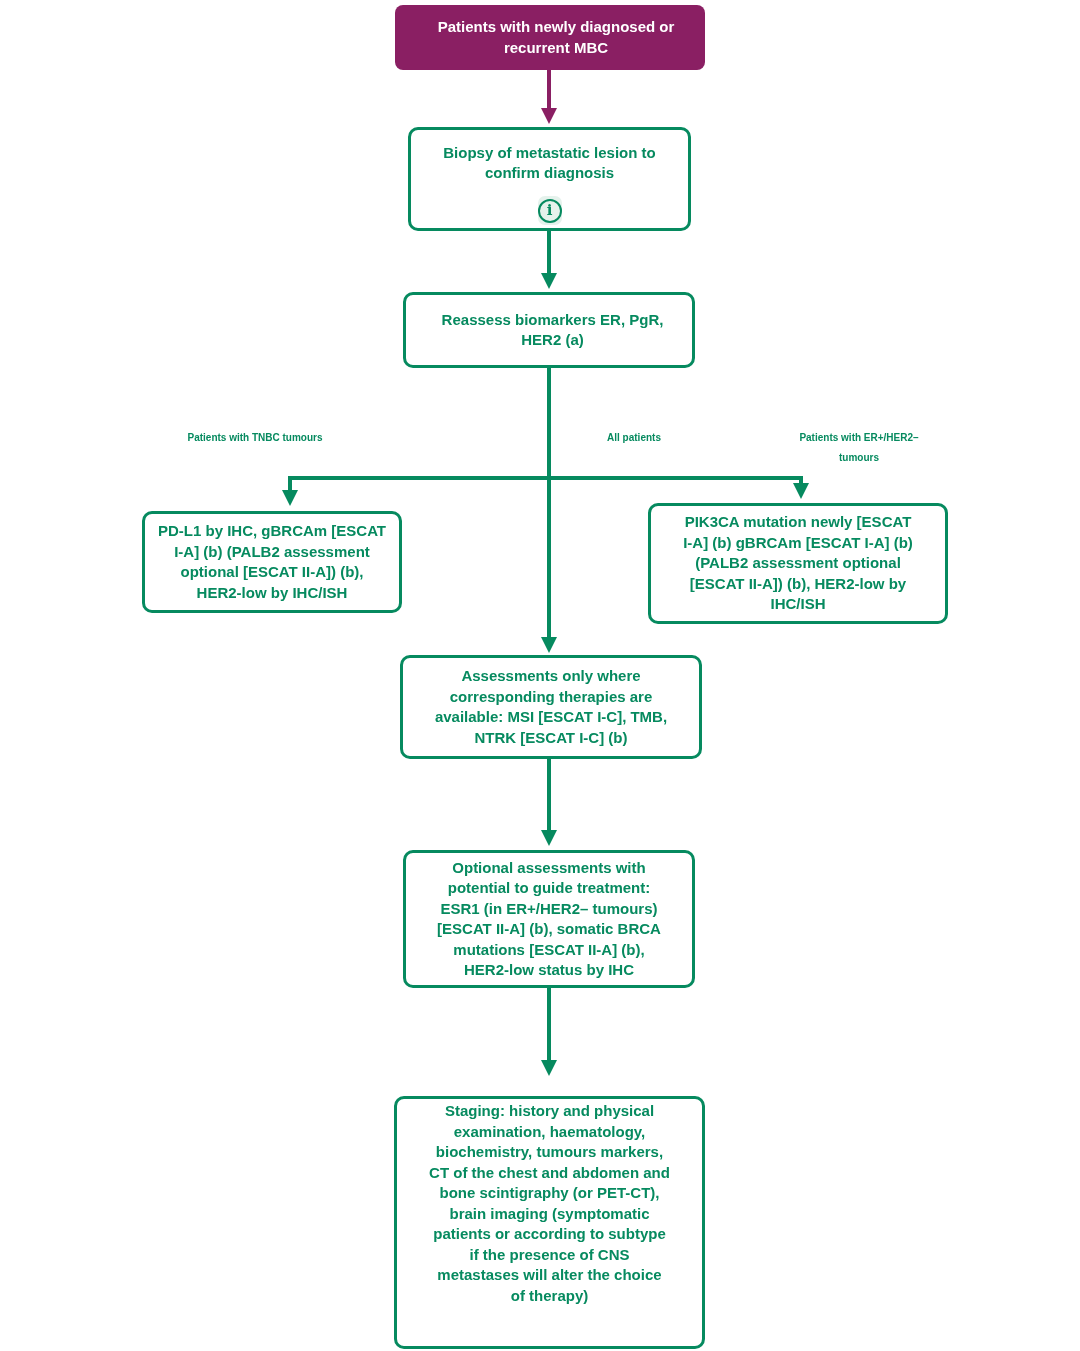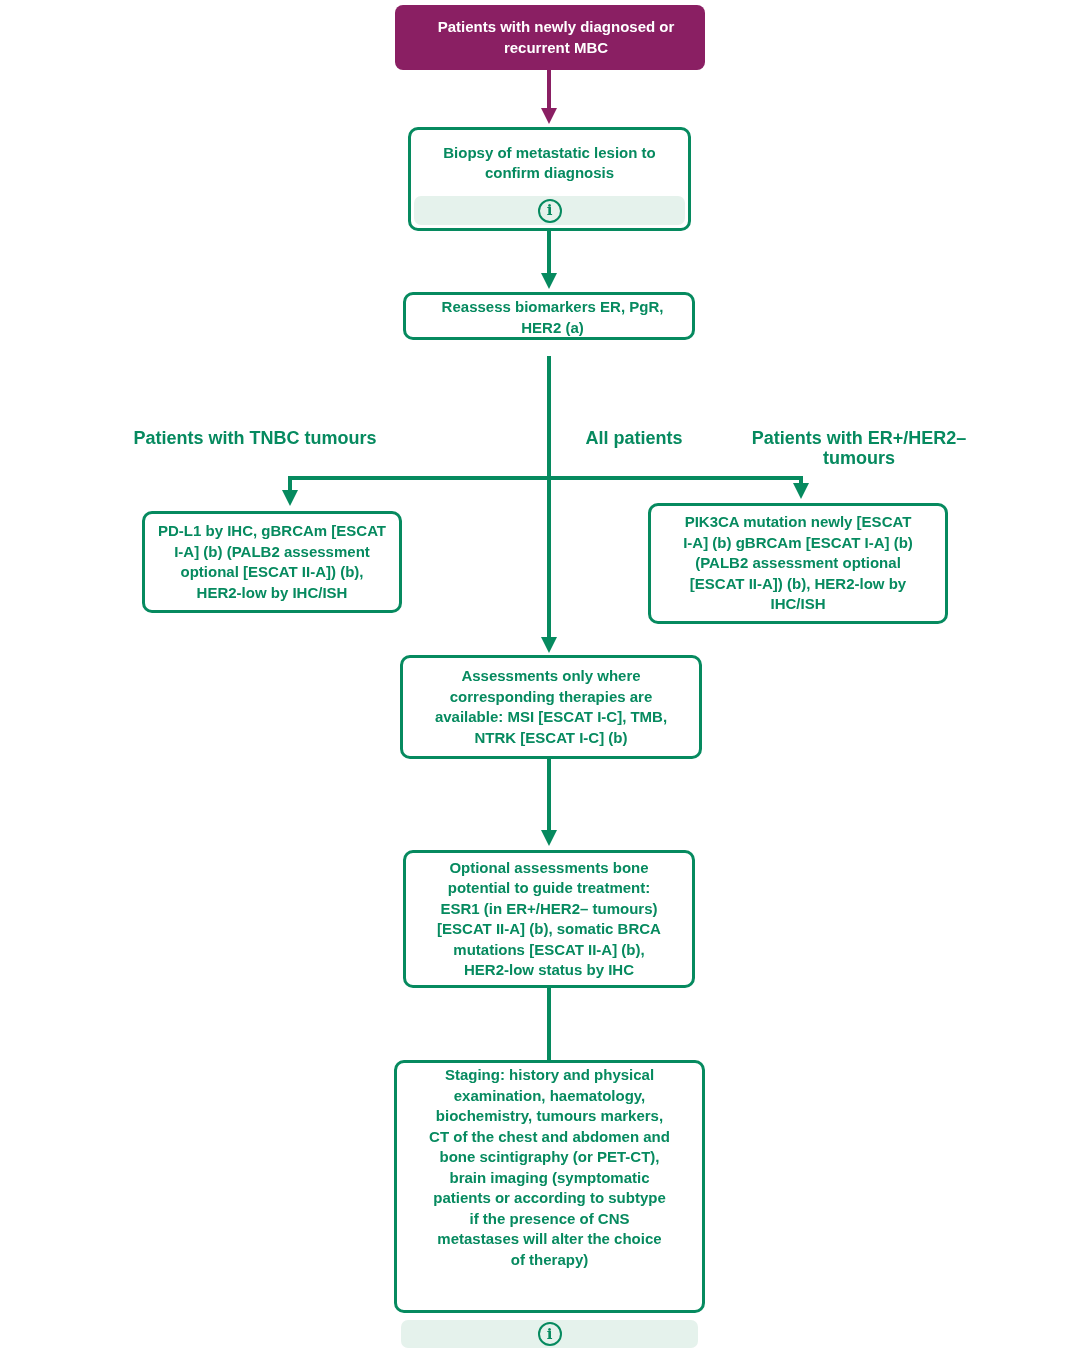--- a/index.html
+++ b/index.html
@@ -59,21 +59,21 @@
     color:var(--green);
     display:flex;align-items:center;justify-content:center;
     font-family:"DejaVu Serif","Liberation Serif",serif;
     font-size:15px;font-weight:bold;line-height:1;
     cursor:pointer;
     background:transparent;
   }
   .branch-label{
     position:absolute;z-index:1;
     color:var(--green);
-    font-weight:bold;font-size:18px;line-height:20px;
+    font-weight:bold;font-size:10px;line-height:20px;
     text-align:center;
     white-space:pre-line;
   }
 </style>
 </head>
 <body>
 
 <div class="canvas">
 
   <svg class="connectors" width="1080" height="1351">
@@ -93,29 +93,29 @@
     <line class="line-green" x1="801" y1="476" x2="801" y2="483" marker-end="url(#ahg)"></line>
     <line class="line-green" x1="549" y1="759" x2="549" y2="830" marker-end="url(#ahg)"></line>
     <line class="line-green" x1="549" y1="988" x2="549" y2="1060" marker-end="url(#ahg)"></line>
   </svg>
 
   <div class="node start" style="left:395px;top:5px;width:310px;height:65px;padding-left:12px;">
     <div class="txt">Patients with newly diagnosed or
 recurrent MBC</div>
   </div>
 
-  <div class="node" style="left:408px;top:127px;width:283px;height:104px;">
+  <div class="node" style="left:408px;top:127px;width:283px;height:104px;align-items:center;">
     <div class="txt">Biopsy of metastatic lesion to
 confirm diagnosis</div>
     <div class="node-footer">
       <span class="info-circle">i</span>
     </div>
   </div>
 
-  <div class="node" style="left:403px;top:292px;width:292px;height:48px;padding-left:7px;">
+  <div class="node" style="left:403px;top:292px;width:292px;height:76px;padding-left:7px;">
     <div class="txt">Reassess biomarkers ER, PgR,
 HER2 (a)</div>
   </div>
 
   <div class="branch-label" style="left:110px;top:428px;width:290px;">Patients with TNBC tumours</div>
 
   <div class="branch-label" style="left:574px;top:428px;width:120px;">All patients</div>
 
   <div class="branch-label" style="left:745px;top:428px;width:228px;">Patients with ER+/HER2–
 tumours</div>
@@ -136,29 +136,29 @@
   </div>
 
   <div class="node" style="left:400px;top:655px;width:302px;height:104px;">
     <div class="txt">Assessments only where
 corresponding therapies are
 available: MSI [ESCAT I-C], TMB,
 NTRK [ESCAT I-C] (b)</div>
   </div>
 
   <div class="node" style="left:403px;top:850px;width:292px;height:138px;">
-    <div class="txt">Optional assessments bone
+    <div class="txt">Optional assessments with
 potential to guide treatment:
 ESR1 (in ER+/HER2– tumours)
 [ESCAT II-A] (b), somatic BRCA
 mutations [ESCAT II-A] (b),
 HER2-low status by IHC</div>
   </div>
 
-  <div class="node" style="left:394px;top:1060px;width:311px;height:253px;gap:48px;">
+  <div class="node" style="left:394px;top:1096px;width:311px;height:253px;gap:48px;">
     <div class="txt">Staging: history and physical
 examination, haematology,
 biochemistry, tumours markers,
 CT of the chest and abdomen and
 bone scintigraphy (or PET-CT),
 brain imaging (symptomatic
 patients or according to subtype
 if the presence of CNS
 metastases will alter the choice
 of therapy)</div>

